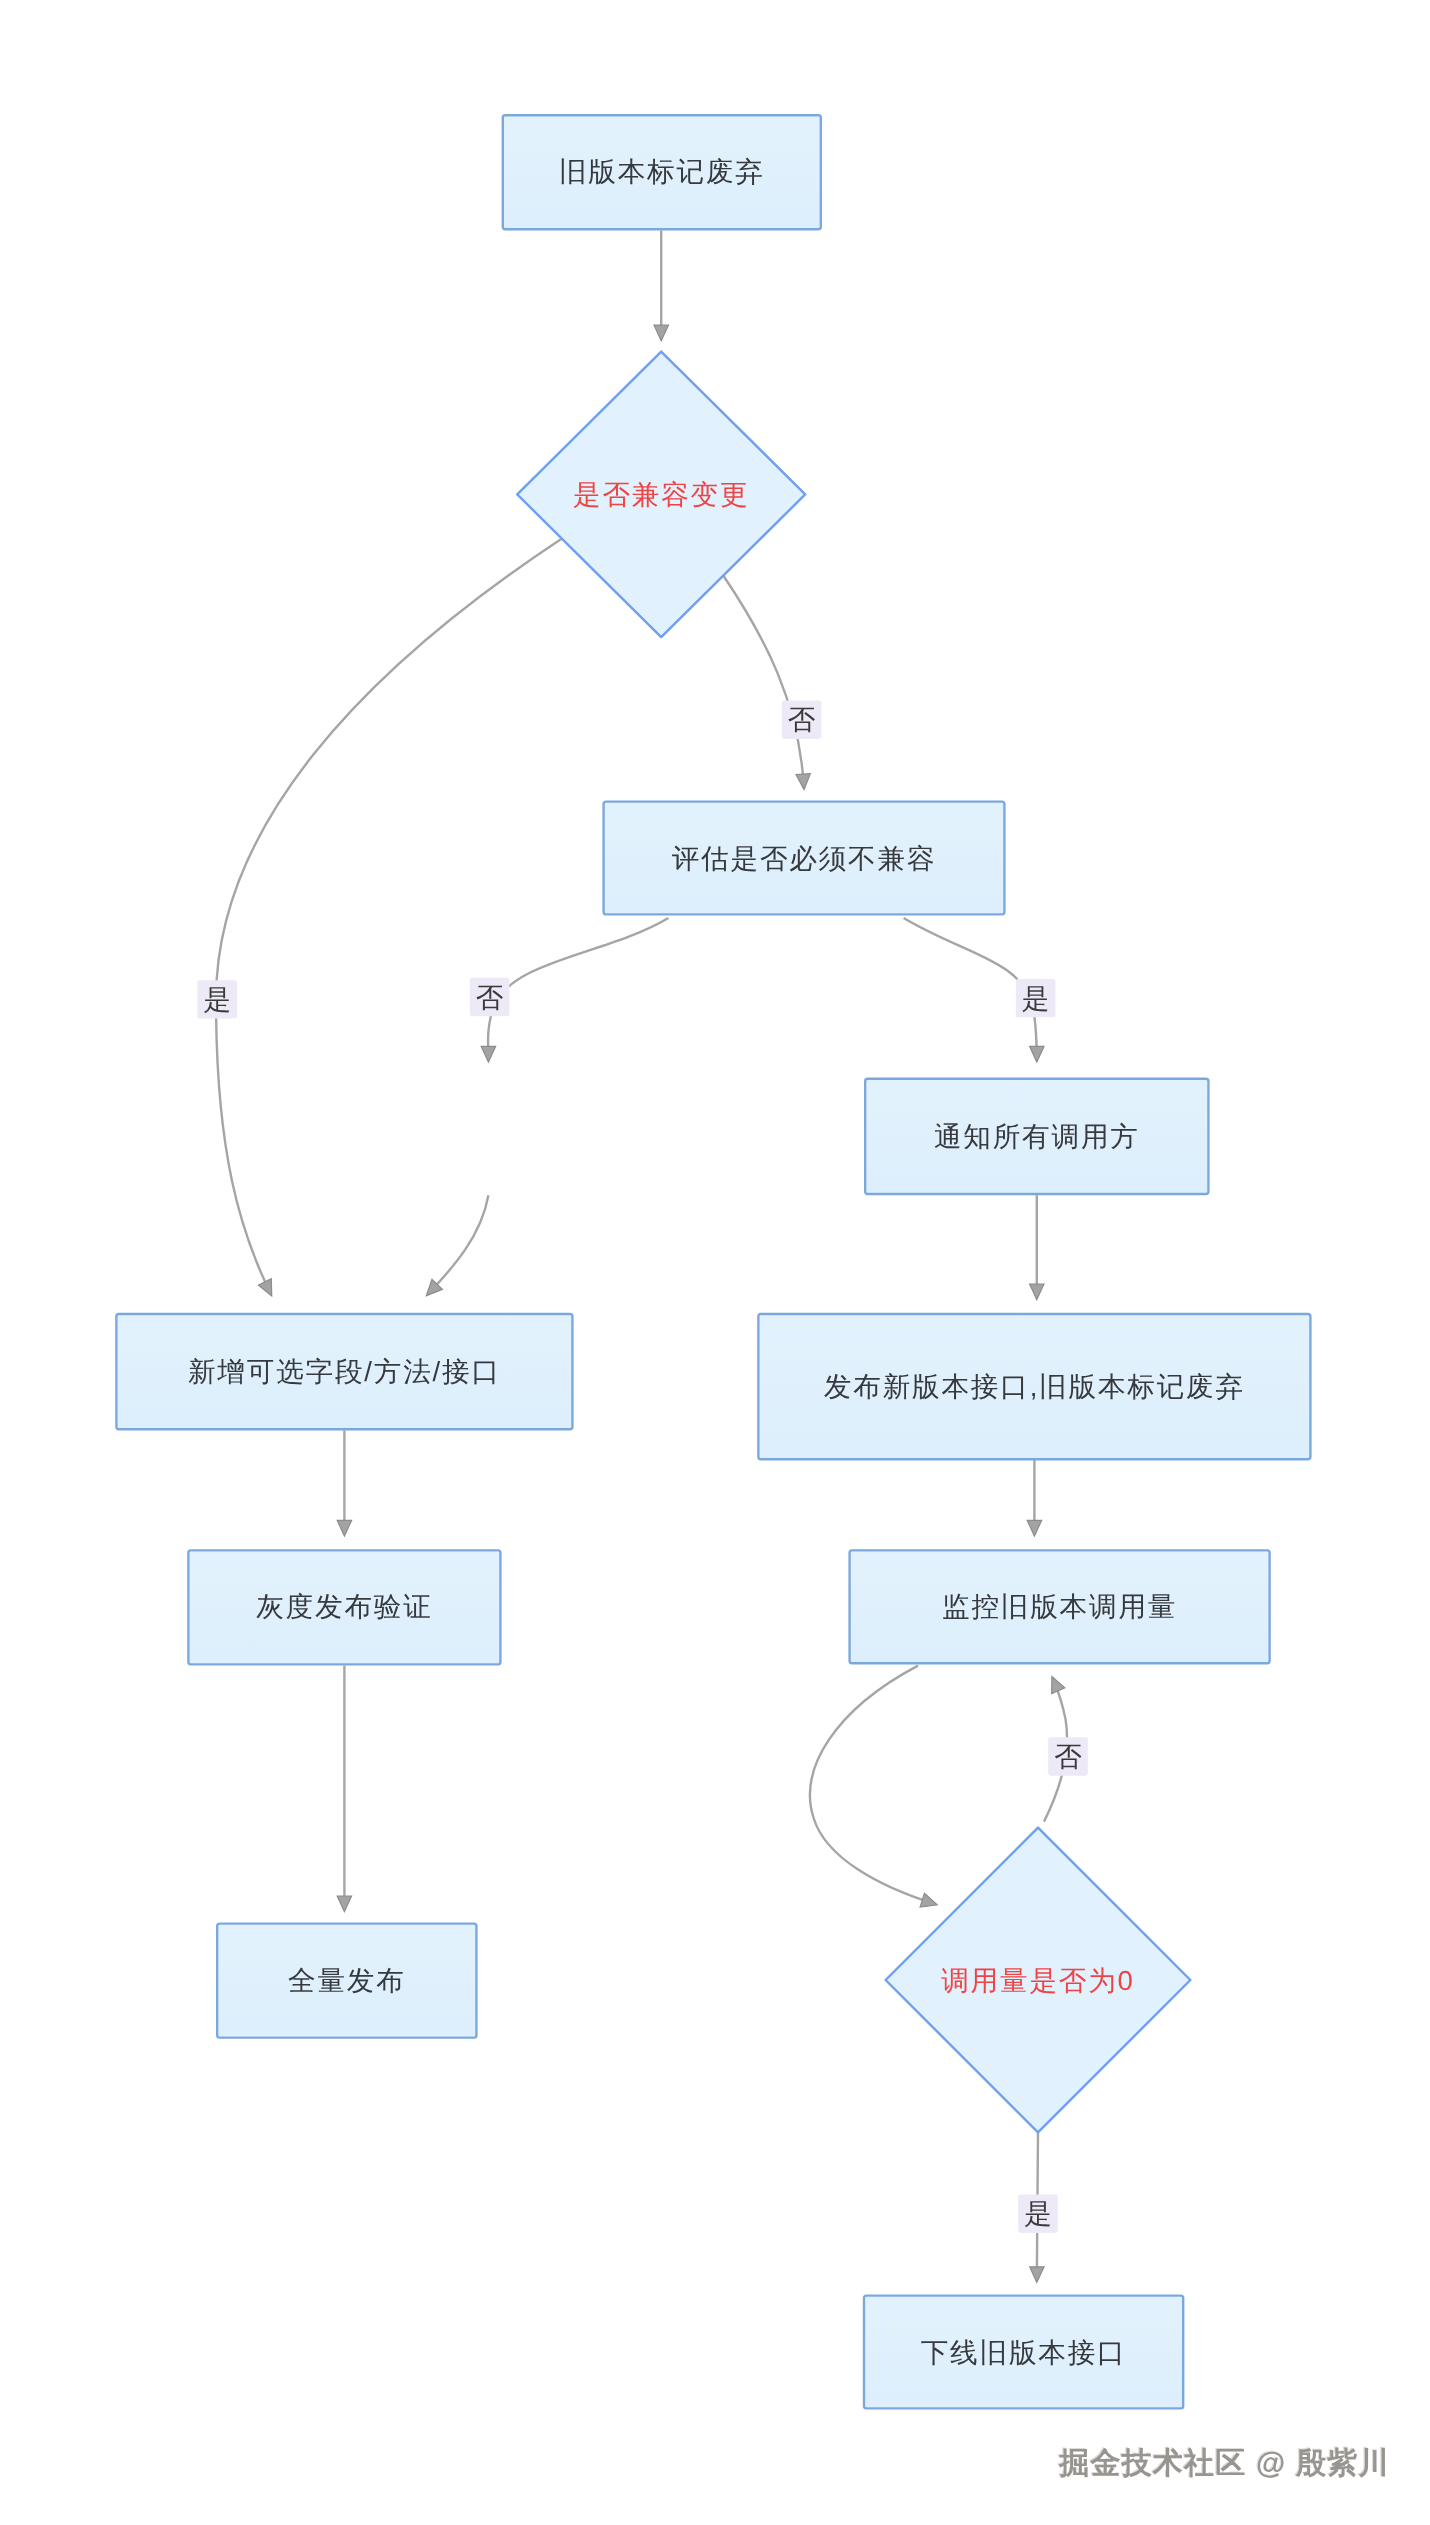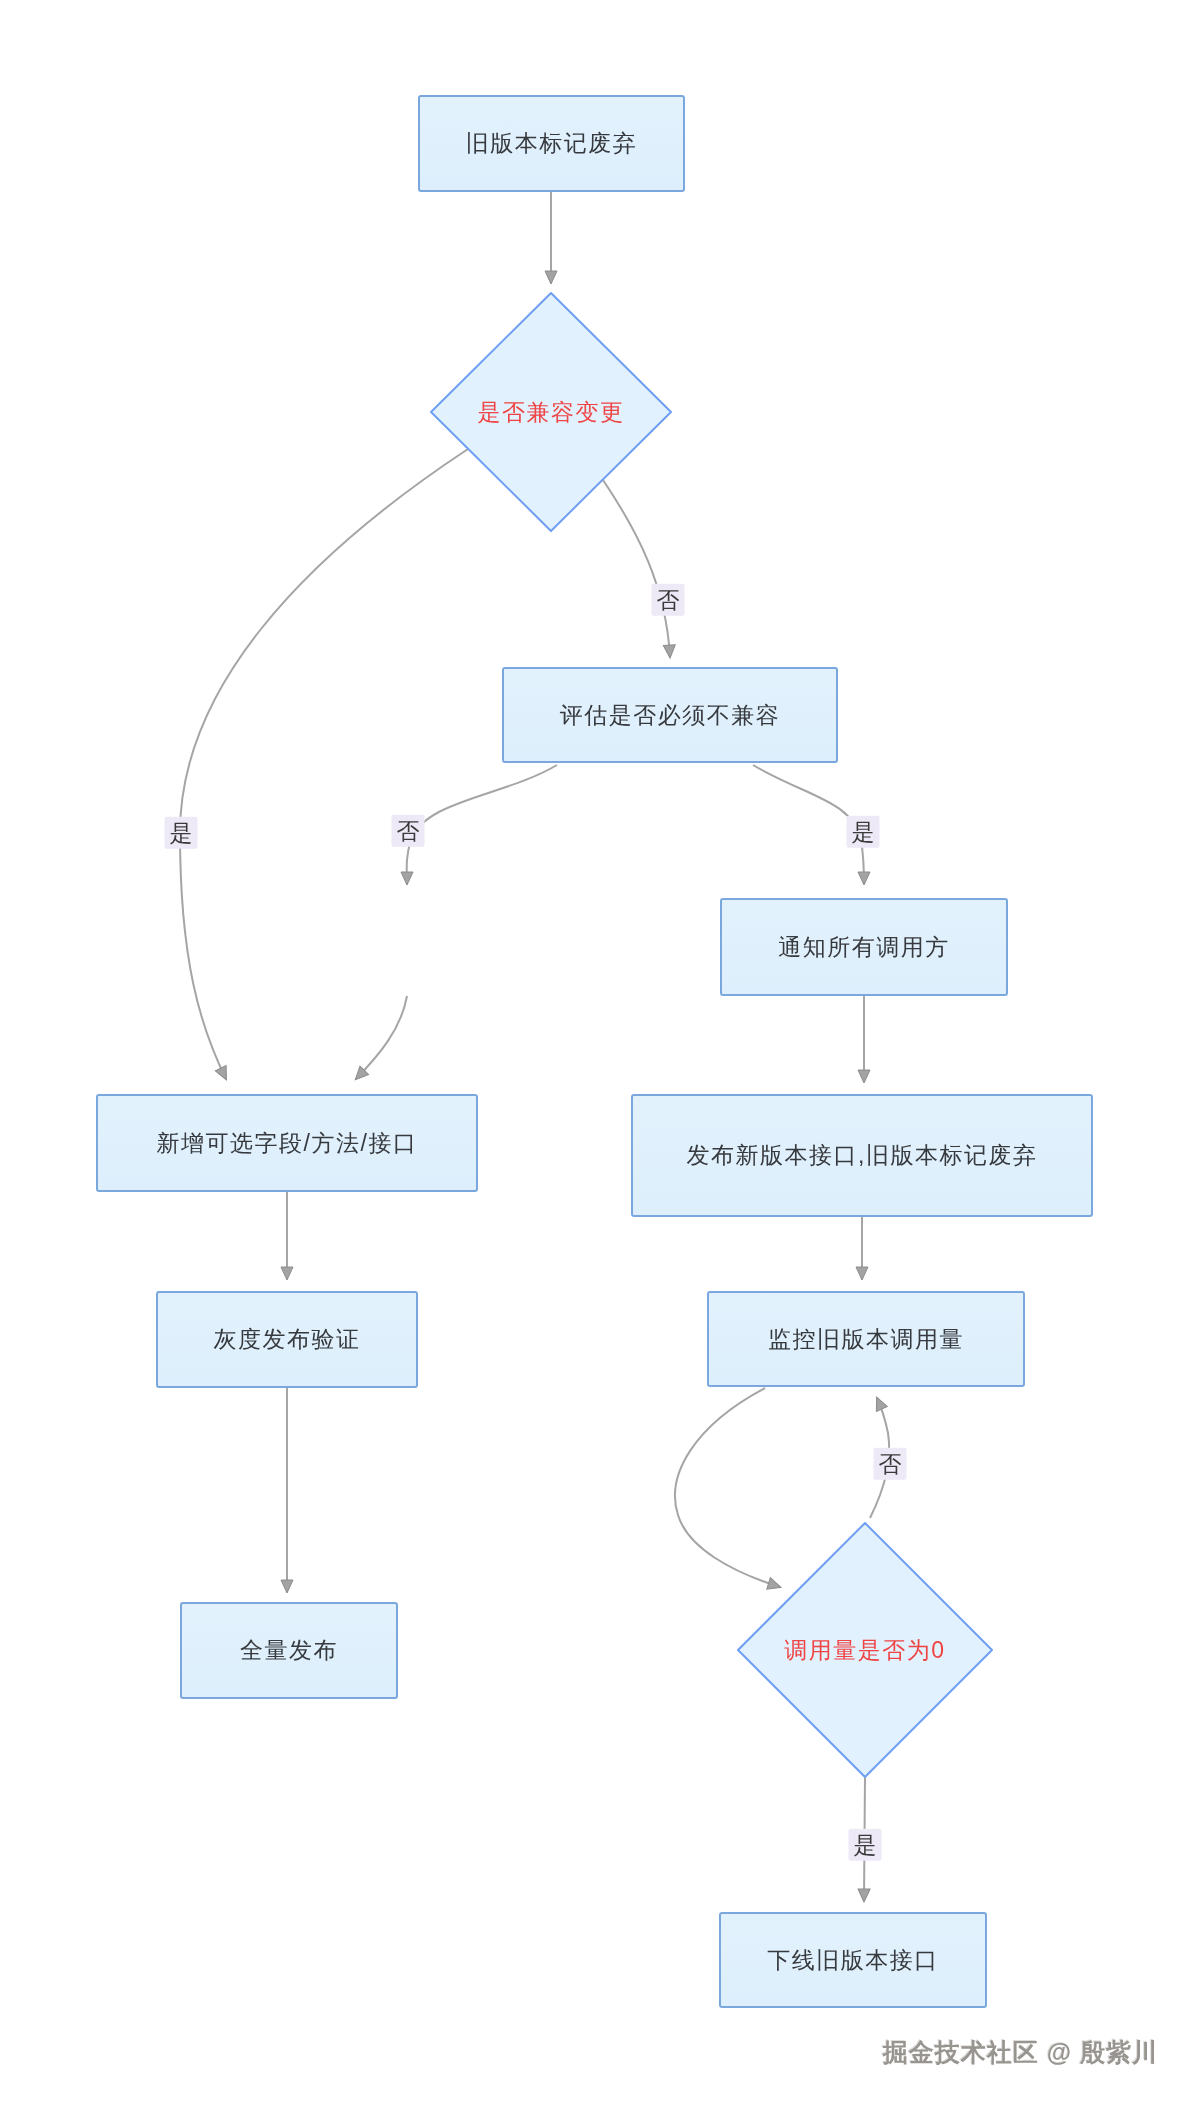--- a/index.html
+++ b/index.html
@@ -86,21 +86,21 @@
 
 
   <div class="node" style="left:720px;top:898px;width:288px;height:98px;">通知所有调用方</div>
 
   <div class="node" style="left:96px;top:1094px;width:382px;height:98px;">新增可选字段/方法/接口</div>
 
   <div class="node" style="left:631px;top:1094px;width:462px;height:123px;">发布新版本接口,旧版本标记废弃</div>
 
   <div class="node" style="left:156px;top:1291px;width:262px;height:97px;">灰度发布验证</div>
 
-  <div class="node" style="left:707px;top:1291px;width:318px;height:96px;">监控旧版本调用量</div>
+  <div class="node" style="left:707px;top:1291px;width:352px;height:96px;">监控旧版本调用量</div>
 
   <div class="node" style="left:180px;top:1602px;width:218px;height:97px;">全量发布</div>
 
   <div class="node" style="left:719px;top:1912px;width:268px;height:96px;">下线旧版本接口</div>
 
   <div class="diamond-label" style="left:441px;top:384px;width:220px;height:56px;">是否兼容变更</div>
 
   <div class="diamond-label" style="left:755px;top:1622px;width:220px;height:56px;">调用量是否为0</div>
 
   <div class="edge-label" style="left:668px;top:600px;">否</div>

